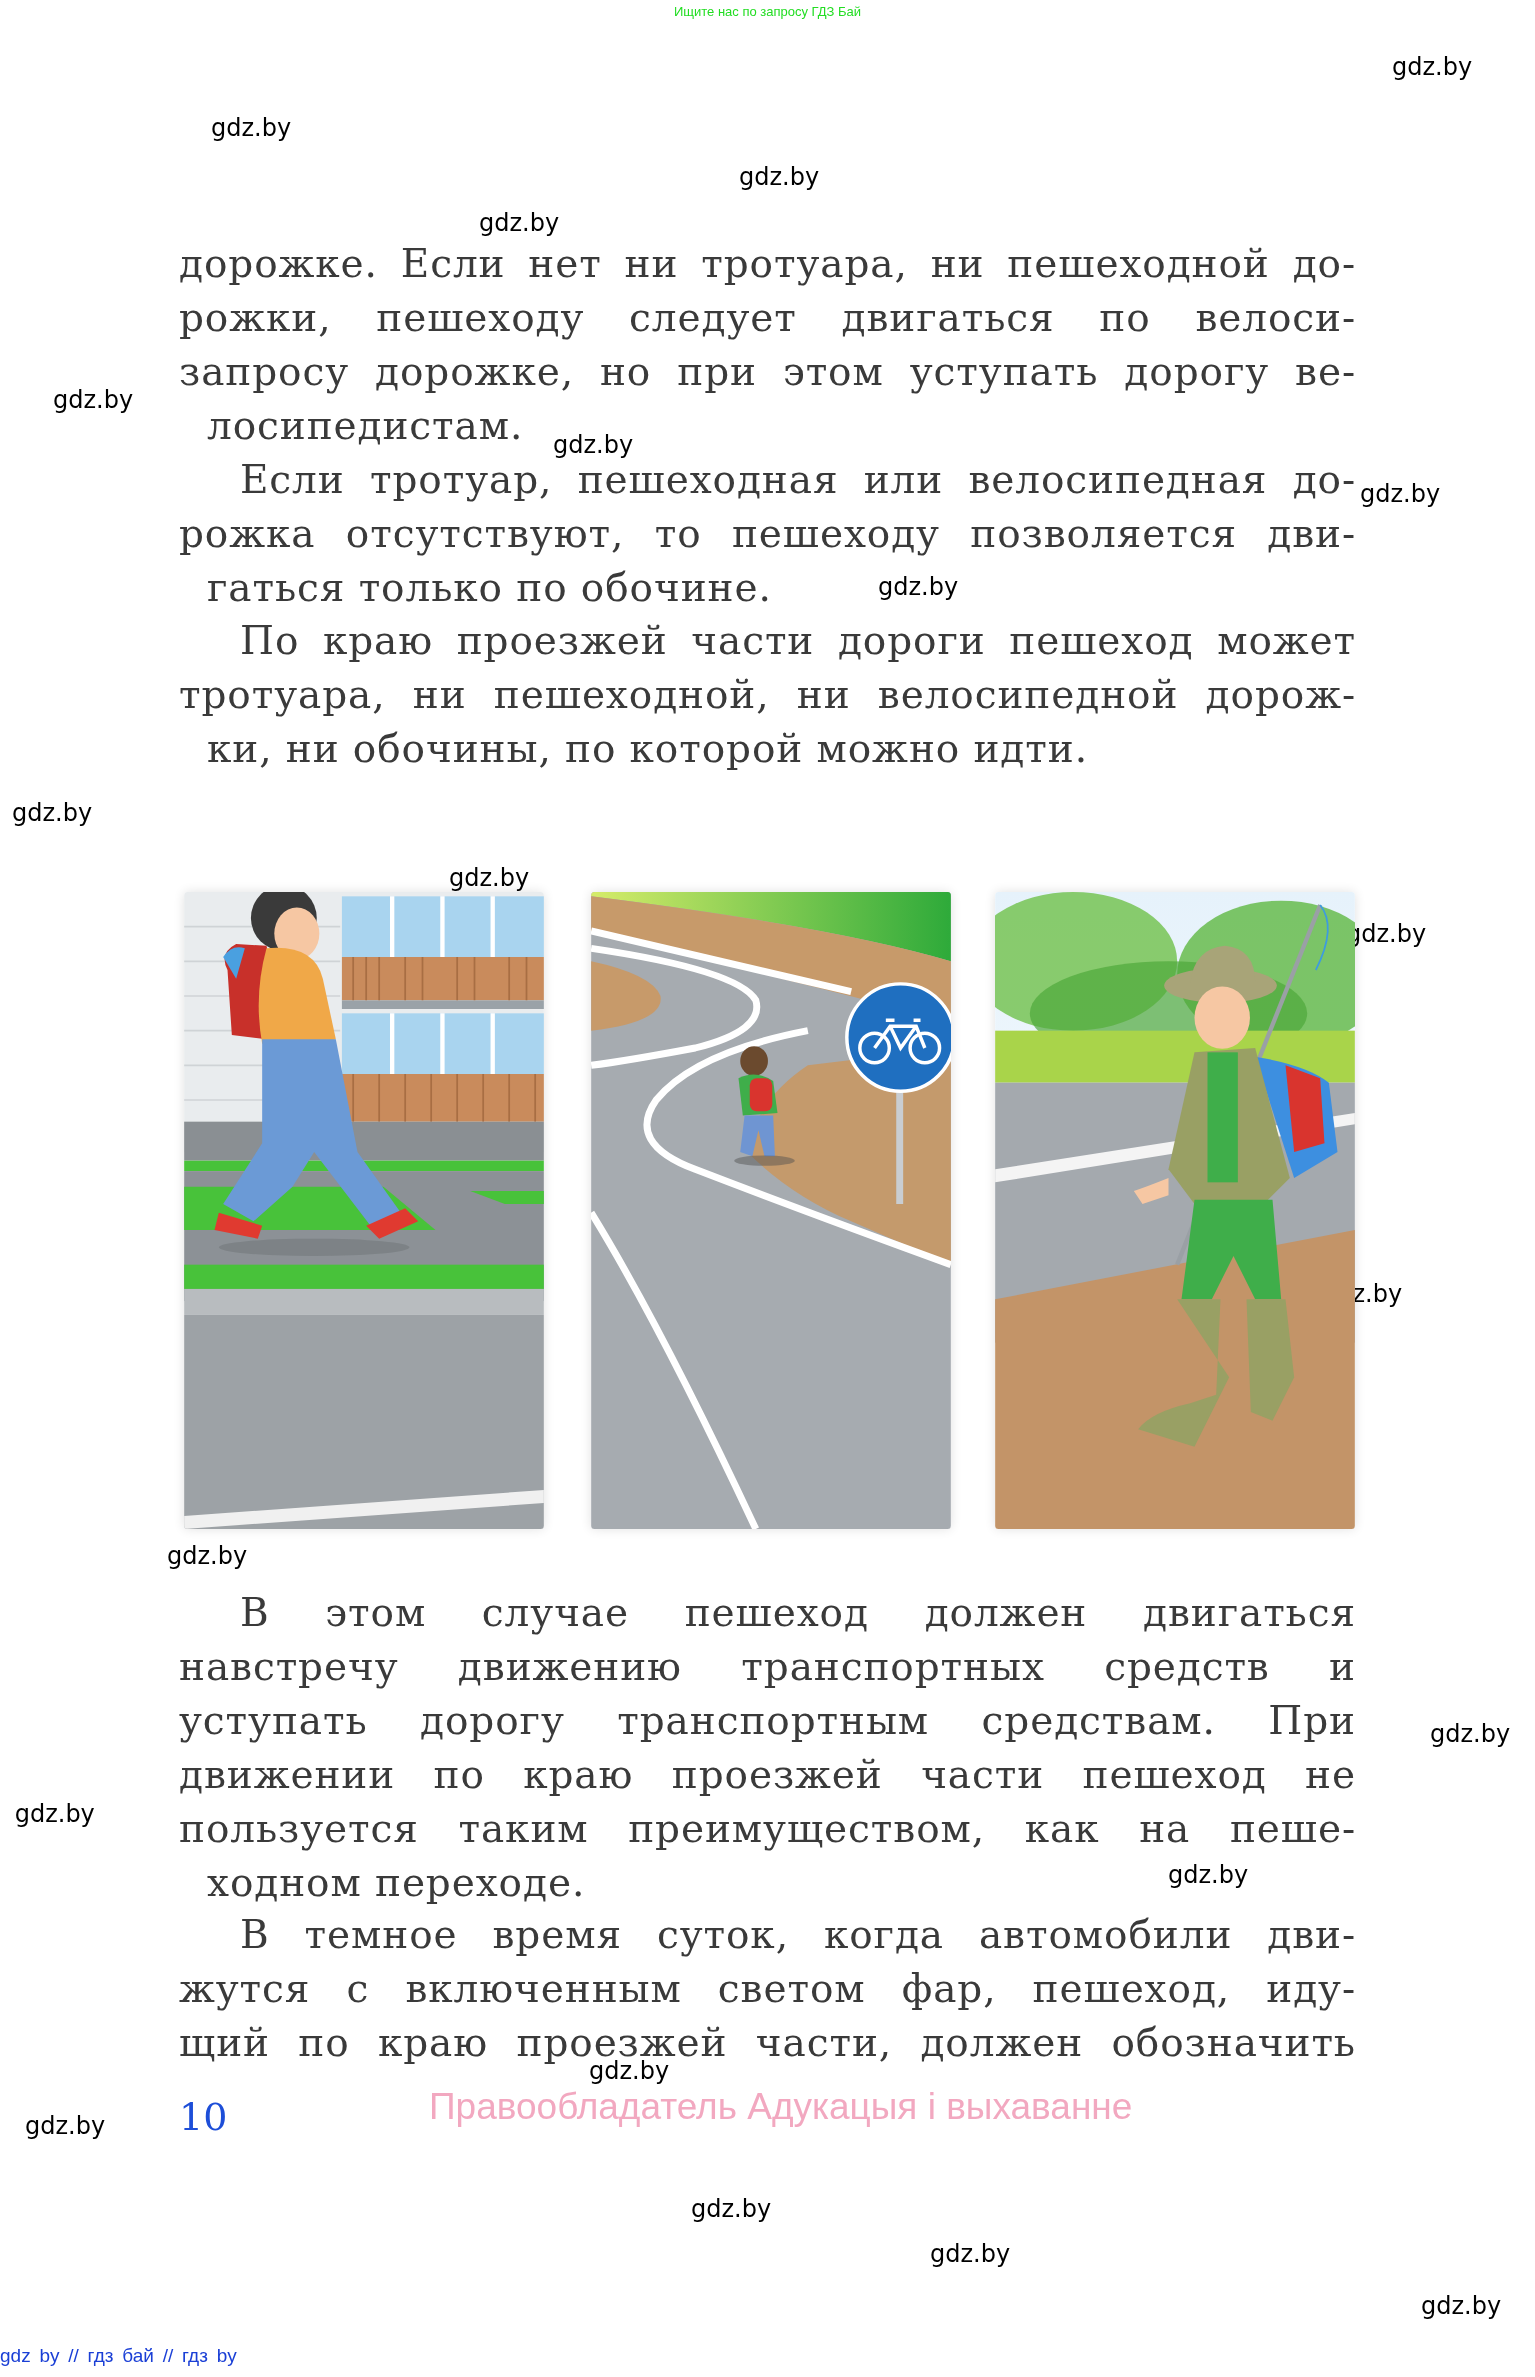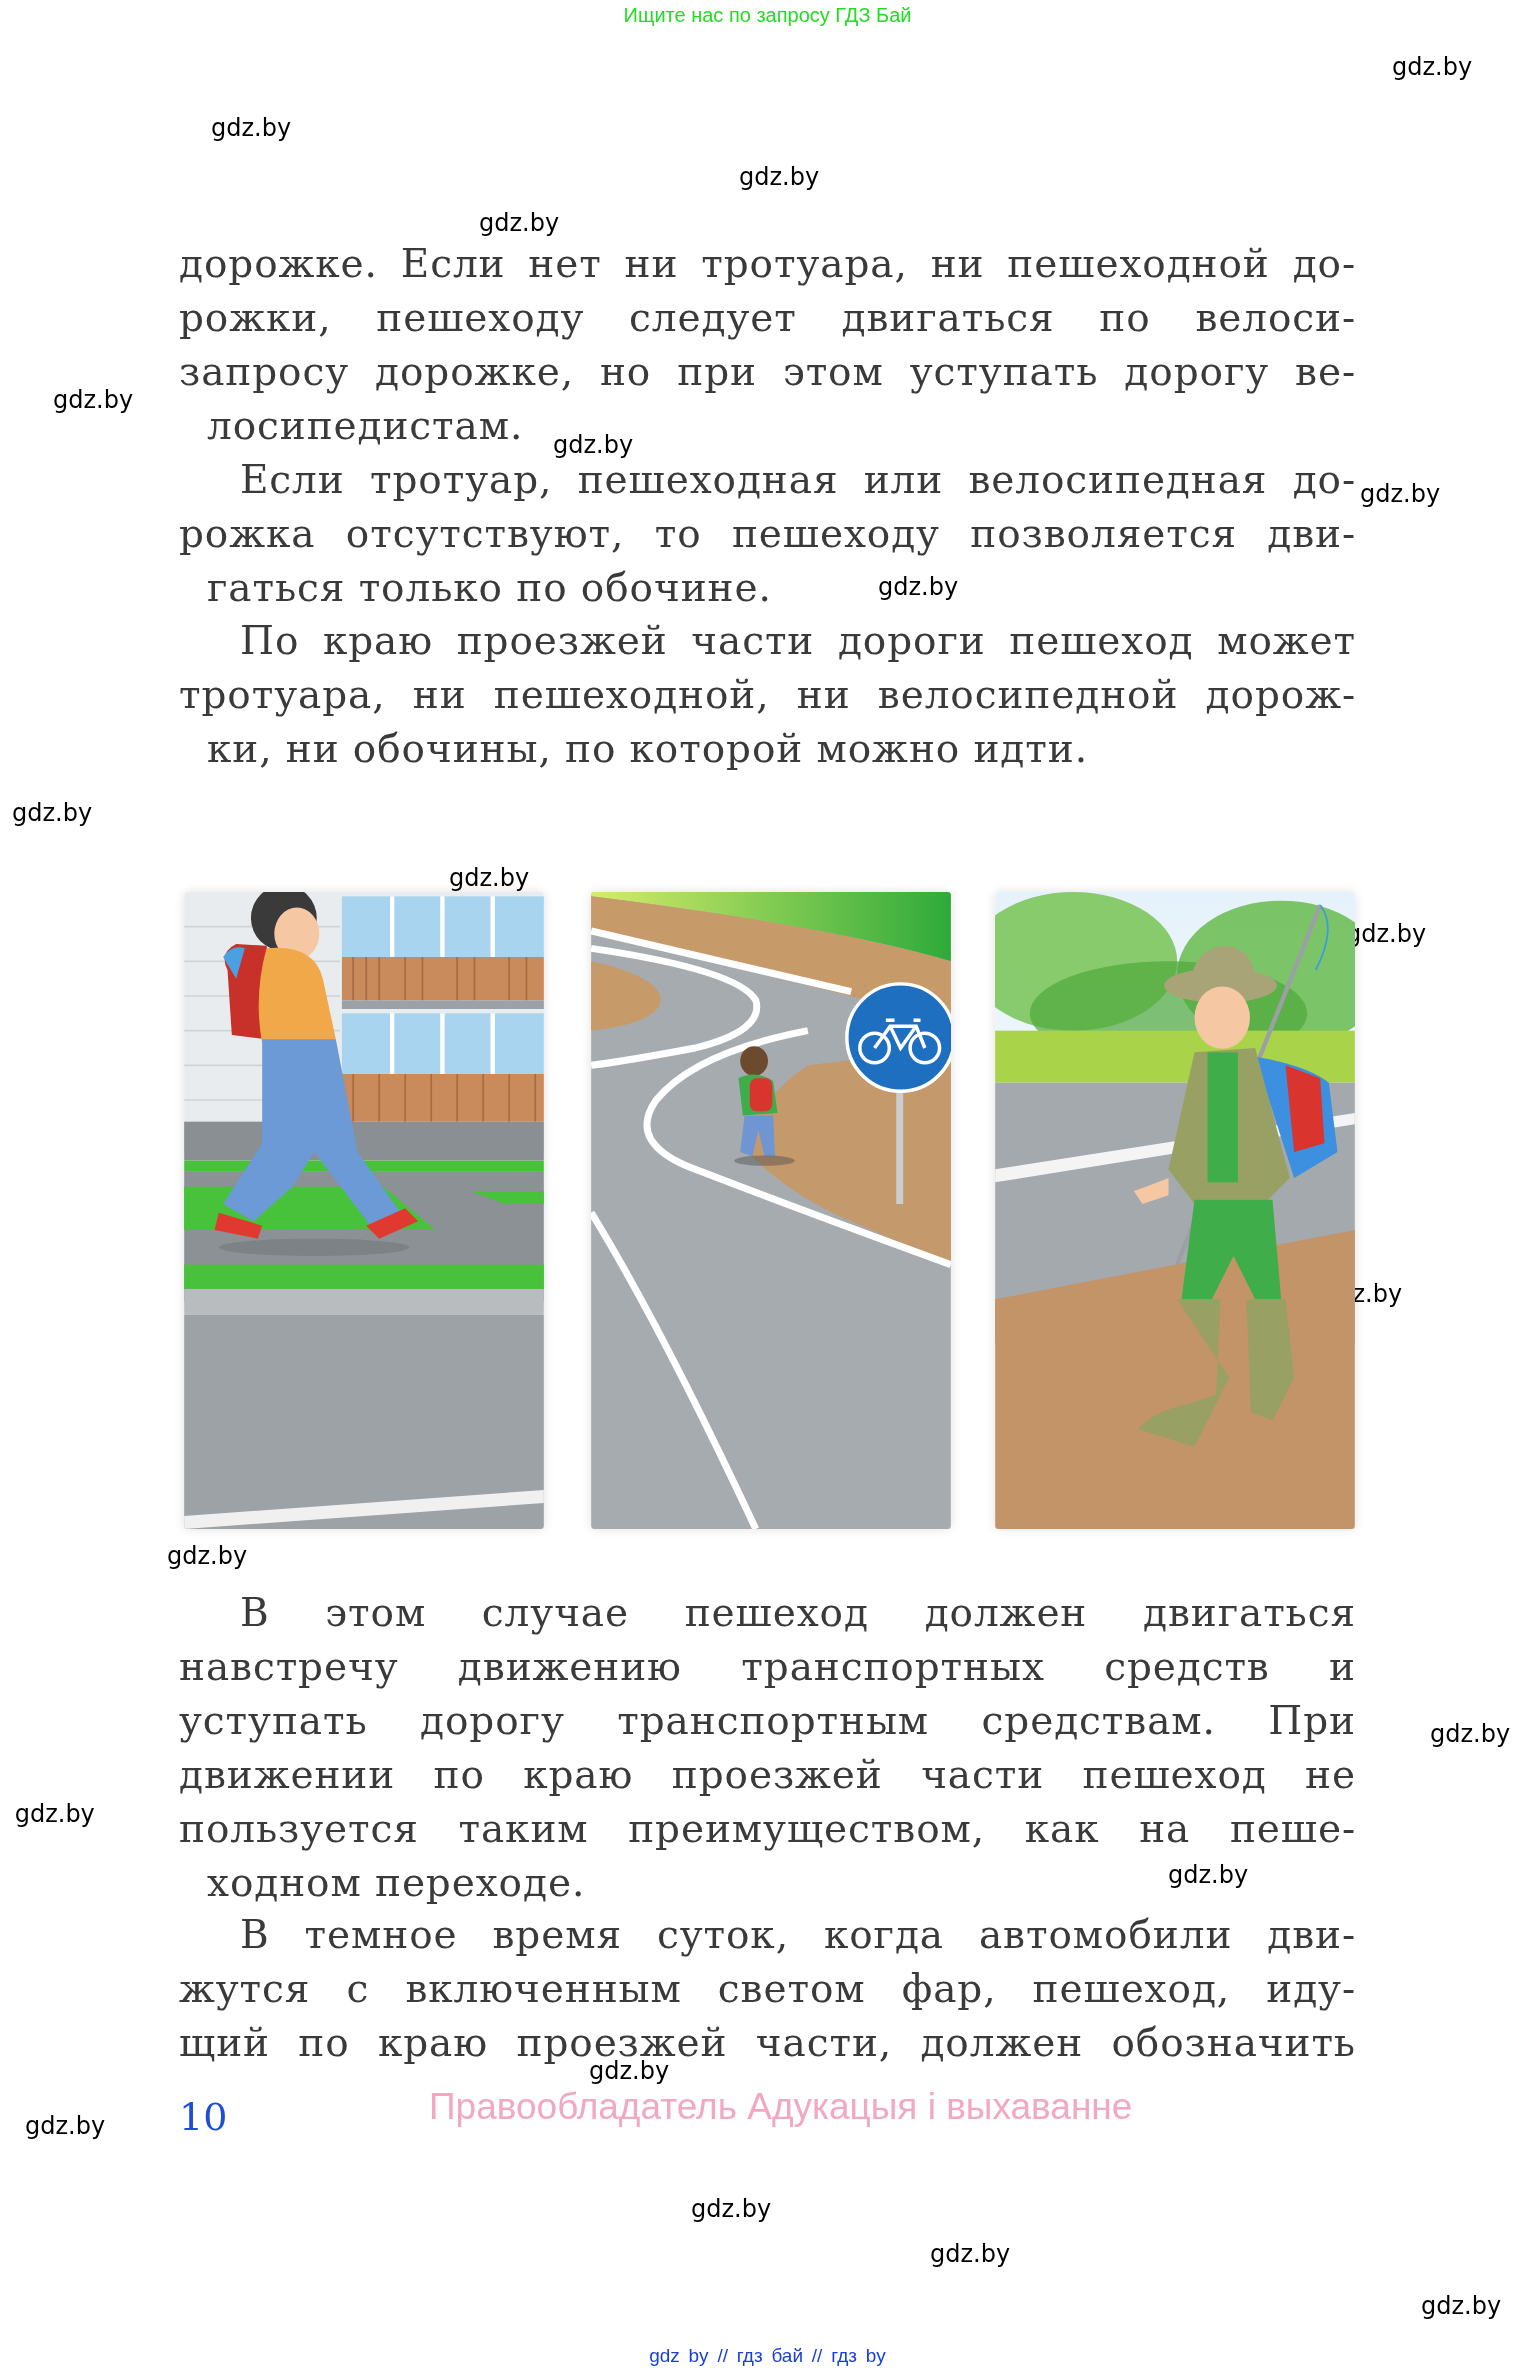--- a/index.html
+++ b/index.html
@@ -1,18 +1,18 @@
 <!DOCTYPE html>
 <html style="font-size:14px"><head>
 <meta charset="utf-8">
 <style>
   html, body { margin:0; padding:0; background:#ffffff; }
   body { width:1535px; height:2377px; position:relative; overflow:hidden; font-family:"DejaVu Serif", serif; }
-  .top-banner { position:absolute; top:3.5px; left:0; width:1535px; text-align:center; font-family:"Liberation Sans", sans-serif; font-size:20px; color:#22dd22; }
-  .bottom-banner { position:absolute; top:2345px; left:0; width:1535px; text-align:center; font-family:"Liberation Sans", sans-serif; font-size:19px; color:#1a3fd6; word-spacing:3.5px; }
+  .top-banner { position:absolute; top:3.5px; left:0; width:1535px; text-align:center; font-family:"Liberation Sans", sans-serif; font-size:13px; color:#22dd22; }
+  .bottom-banner { position:absolute; top:2345px; left:0; width:1535px; font-family:"Liberation Sans", sans-serif; font-size:19px; color:#1a3fd6; word-spacing:3.5px; }
   .wm { position:absolute; font-family:"DejaVu Sans", sans-serif; font-size:24px; color:#000000; line-height:1; }
   .text-block { position:absolute; left:179px; width:1177px; font-size:39px; line-height:54px; color:#3a3a3a; letter-spacing:0.9px; }
   .text-block .line { display:block; text-align:justify; text-align-last:justify; white-space:nowrap; height:54px; }
   .text-block .line.last { text-align-last:left;margin-left:28px; }
   .text-block .indent { padding-left:61px; }
   .page-number { position:absolute; left:179px; top:2095px; font-size:38px; color:#1d4ed8; font-family:"DejaVu Serif", serif; }
   .copyright { position:absolute; left:385px; top:2086px; font-family:"Liberation Sans", sans-serif; font-size:37px; color:#f2a8c0;margin-left:44px; }
   .illus { position:absolute; top:892px; height:637px; overflow:hidden; border-radius:3.5px; box-shadow:0 0 10.4px rgba(0,0,0,0.12); }
   #illus-1 { left:184px; width:360px; }
   #illus-2 { left:591px; width:360px; }

